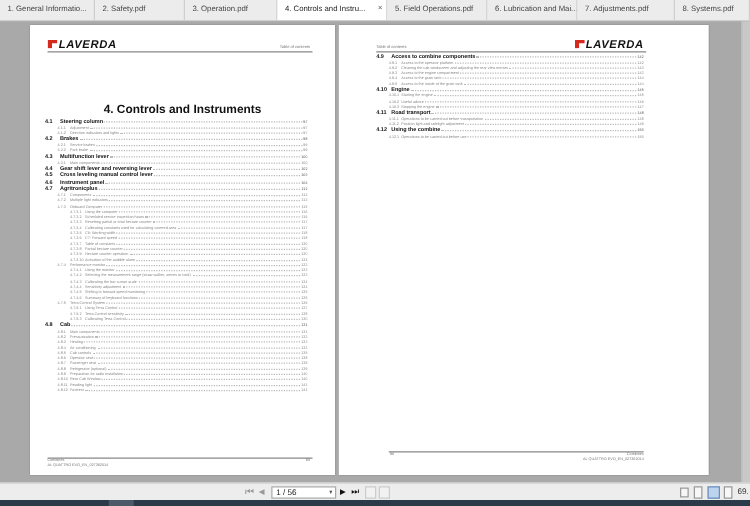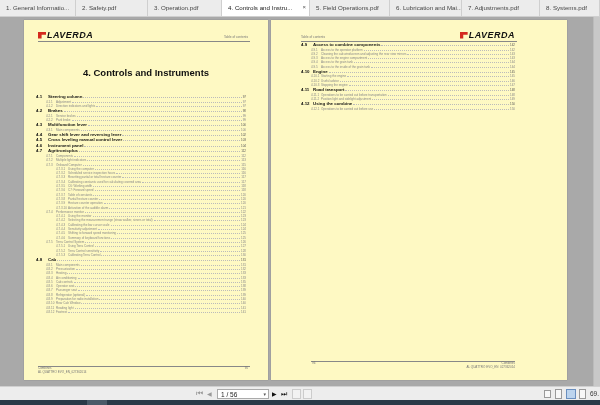--- a/index.html
+++ b/index.html
@@ -2,21 +2,21 @@
 <html><head>
 <meta charset="utf-8">
 <style>
 *{box-sizing:border-box;margin:0;padding:0}
 html,body{width:600px;height:405px;overflow:hidden;background:#a9a9a9;font-family:"Liberation Sans",sans-serif}
 .tabbar{position:absolute;left:0;top:0;width:600px;height:17px;background:#f2f2f2;border-bottom:1px solid #cfcfcf;display:flex;overflow:hidden}
 .tab{position:relative;height:17px;font-size:6.2px;color:#444;padding:4px 0 0 6px;border-right:1px solid #cfcfcf;white-space:nowrap;overflow:hidden;background:#ececec;flex:0 0 auto}
 .tab.active{background:#fff;color:#222}
 .tab .x{position:absolute;right:3px;top:4px;font-size:6px;color:#555}
 .viewer{position:absolute;left:0;top:17px;width:600px;height:369px;background:#a9a9a9}
-.page{position:absolute;top:3px;background:#fef9c3;height:360px;box-shadow:0 0 1px #777}
+.page{position:absolute;top:3px;background:#ffffff;height:360px;box-shadow:0 0 1px #777}
 .page.left{left:24px;width:244px}
 .page.right{left:271px;width:296px}
 .logo{position:absolute;font-weight:bold;font-style:italic;font-size:9px;color:#111;letter-spacing:.5px;display:flex;align-items:center}
 .logo .mark{width:8px;height:7px;background:#d42a1e;margin-right:1px;clip-path:polygon(0 0,100% 0,100% 45%,45% 45%,45% 100%,0 100%)}
 .hdr-note{position:absolute;font-size:3.2px;color:#777}
 .hline{position:absolute;height:0;border-top:.6px solid #888}
 .chapter-title{position:absolute;left:0;right:0;text-align:center;font-weight:bold;font-size:9.5px;color:#111}
 .toc{position:absolute}
 .row{display:flex;align-items:baseline;white-space:nowrap;overflow:hidden;line-height:4.3px;height:4.3px}
 .row .num{flex:0 0 auto;font-size:3px;color:#888}
@@ -53,21 +53,21 @@
   </div>
 
 <div class="viewer">
   <div class="page left">
     <div class="logo" style="left:14px;top:10px">
       <span class="mark"></span>
       <span>LAVERDA</span>
     </div>
     <div class="hdr-note" style="right:20px;top:15px">Table of contents</div>
     <div class="hline" style="left:14px;right:18px;top:21px"></div>
-    <div class="chapter-title" style="top:47px">4.  Controls and Instruments</div>
+    <div class="chapter-title" style="top:62px">4.  Controls and Instruments</div>
     <div class="toc" id="toc-left" style="left:12px;right:22px;top:74px">
         <div class="row l1">
           <span class="num" style="margin-left: 0px; width: 12px;">4.1</span>
           <span class="ttl">Steering column</span>
           <span class="dots"></span>
           <span class="pg">97</span>
         </div>
         <div class="row l2">
           <span class="num" style="margin-left: 10px; width: 10px;">4.1.1</span>
           <span class="ttl">Adjustment</span>

